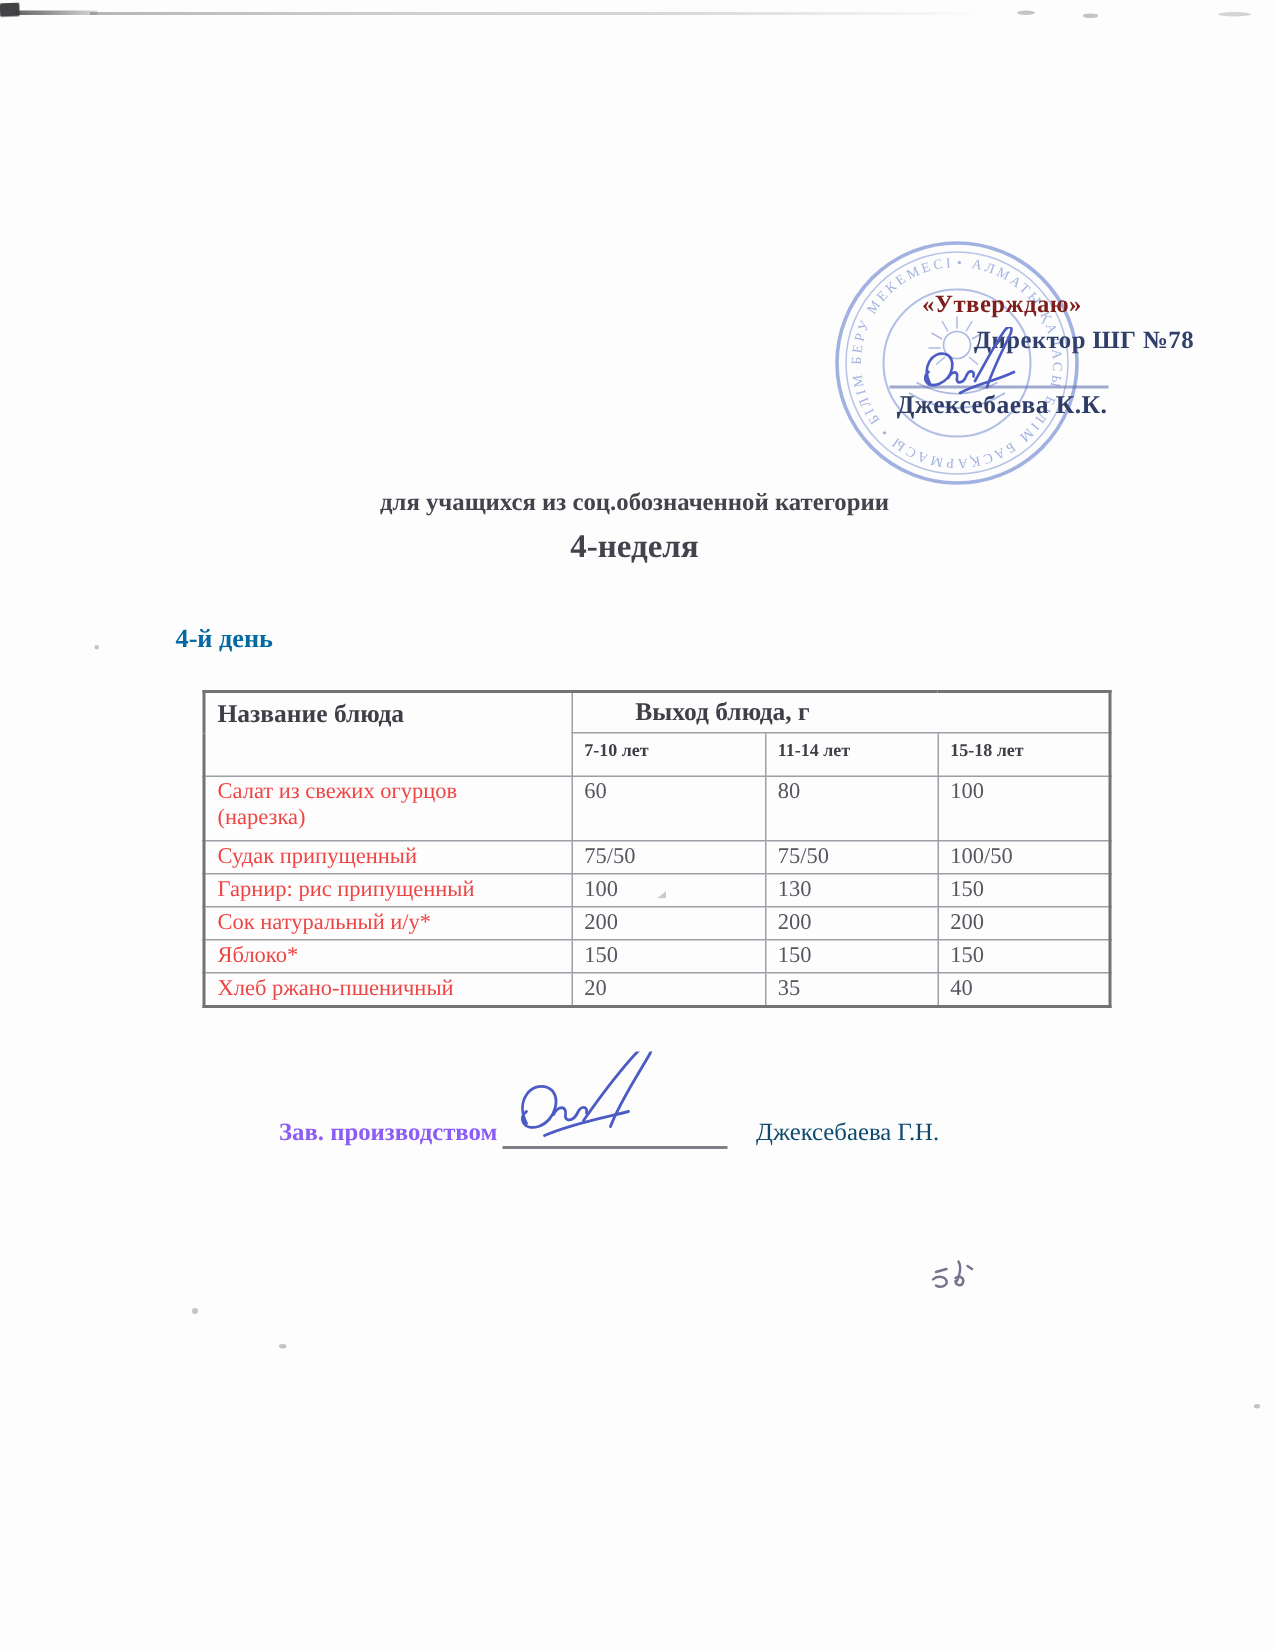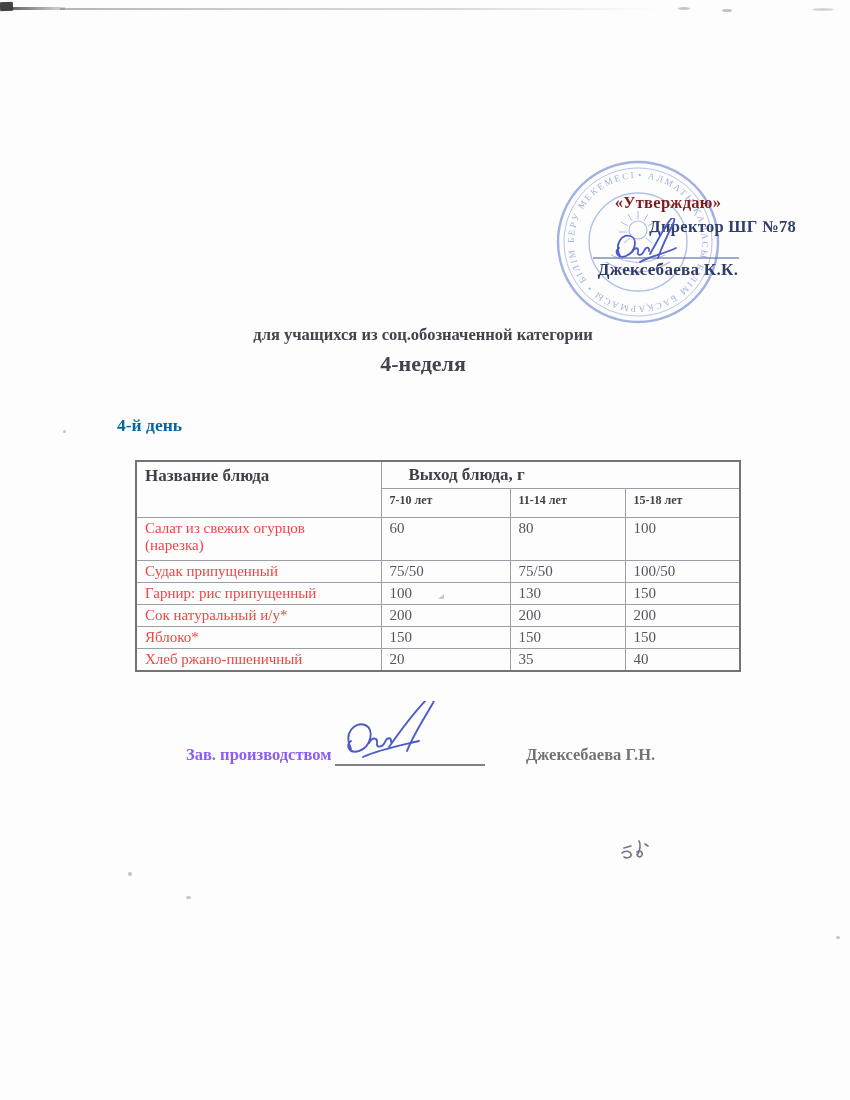--- a/index.html
+++ b/index.html
@@ -31,28 +31,28 @@
   .title-block{position:absolute;left:0;top:324px;width:846px;text-align:center;color:#42434c;}
   .t-small{font-size:16px;font-weight:bold;line-height:21px;}
   .t-mid{font-size:16.5px;font-weight:bold;line-height:21.5px;}
   .t-big{font-size:22px;font-weight:bold;line-height:28px;margin-top:4px;}
   .day-label{position:absolute;left:117px;top:415px;font-size:17.5px;font-weight:bold;color:#0369a1;}
   
   .menu-table{position:absolute;left:123px;top:460px;width:604px;border-collapse:collapse;
     table-layout:fixed;border:2px solid #737373;margin-left:12px;}
   .menu-table th,.menu-table td{border:1px solid #9ba0a7;vertical-align:top;text-align:left;}
   .name-h{font-size:17px;font-weight:bold;padding:4px 8px;color:#3e3f47;}
-  .group-h{font-size:17px;font-weight:bold;padding:3px 8px 3px 27px;color:#3e3f47;}
+  .group-h{font-size:17px;font-weight:bold;padding:3px 8px 3px 42px;color:#3e3f47;}
   .age-h{font-size:12px;font-weight:bold;padding:4px 8px;color:#3e3f47;}
   .menu-table td{font-size:15px;padding:2px 8px;color:#54565e;}
   td.dish{color:#ef4444;}
   
   .footer-label{position:absolute;left:186px;top:745px;font-size:16.5px;font-weight:bold;color:#8b5cf6;}
   .footer-underline{position:absolute;left:335px;top:764px;width:150px;height:1.5px;background:#4a4b55;opacity:.7;}
-  .footer-name{position:absolute;left:526px;top:745px;font-size:16.5px;font-weight:bold;color:#737373;}
+  .footer-name{position:absolute;left:504px;top:745px;font-size:16.5px;font-weight:normal;color:#0c4a6e;}
   .mgr-sign{position:absolute;left:333px;top:701px;z-index:2;}
   .ink-smudge{position:absolute;left:612px;top:836px;opacity:.8;filter:blur(.3px);}
   .speck-tri{position:absolute;left:438px;top:594px;width:6px;height:5px;background:rgba(110,110,120,.35);
     clip-path:polygon(0 100%,100% 0,100% 100%);}
 </style>
 </head>
 <body>
 
 <div class="page">
 

